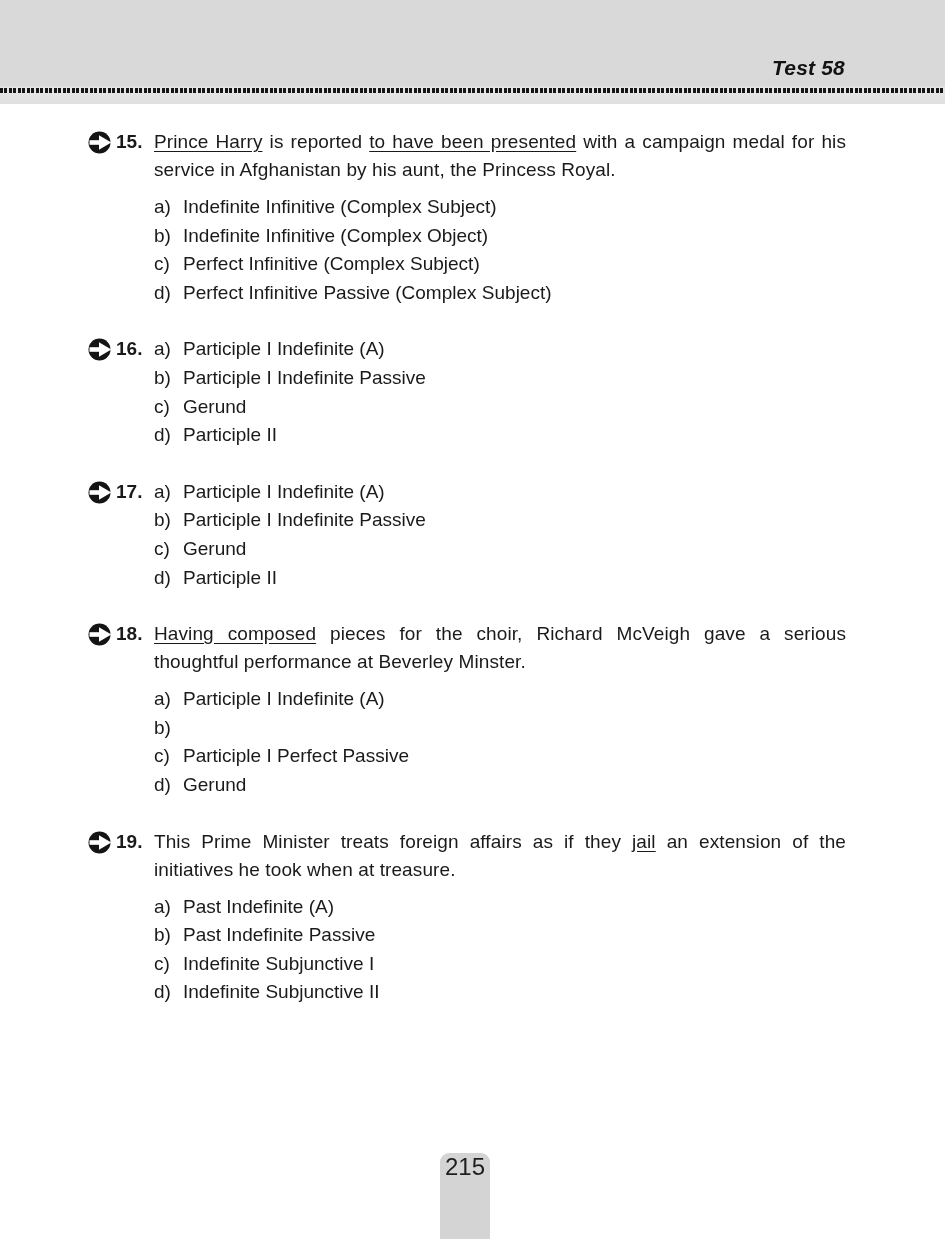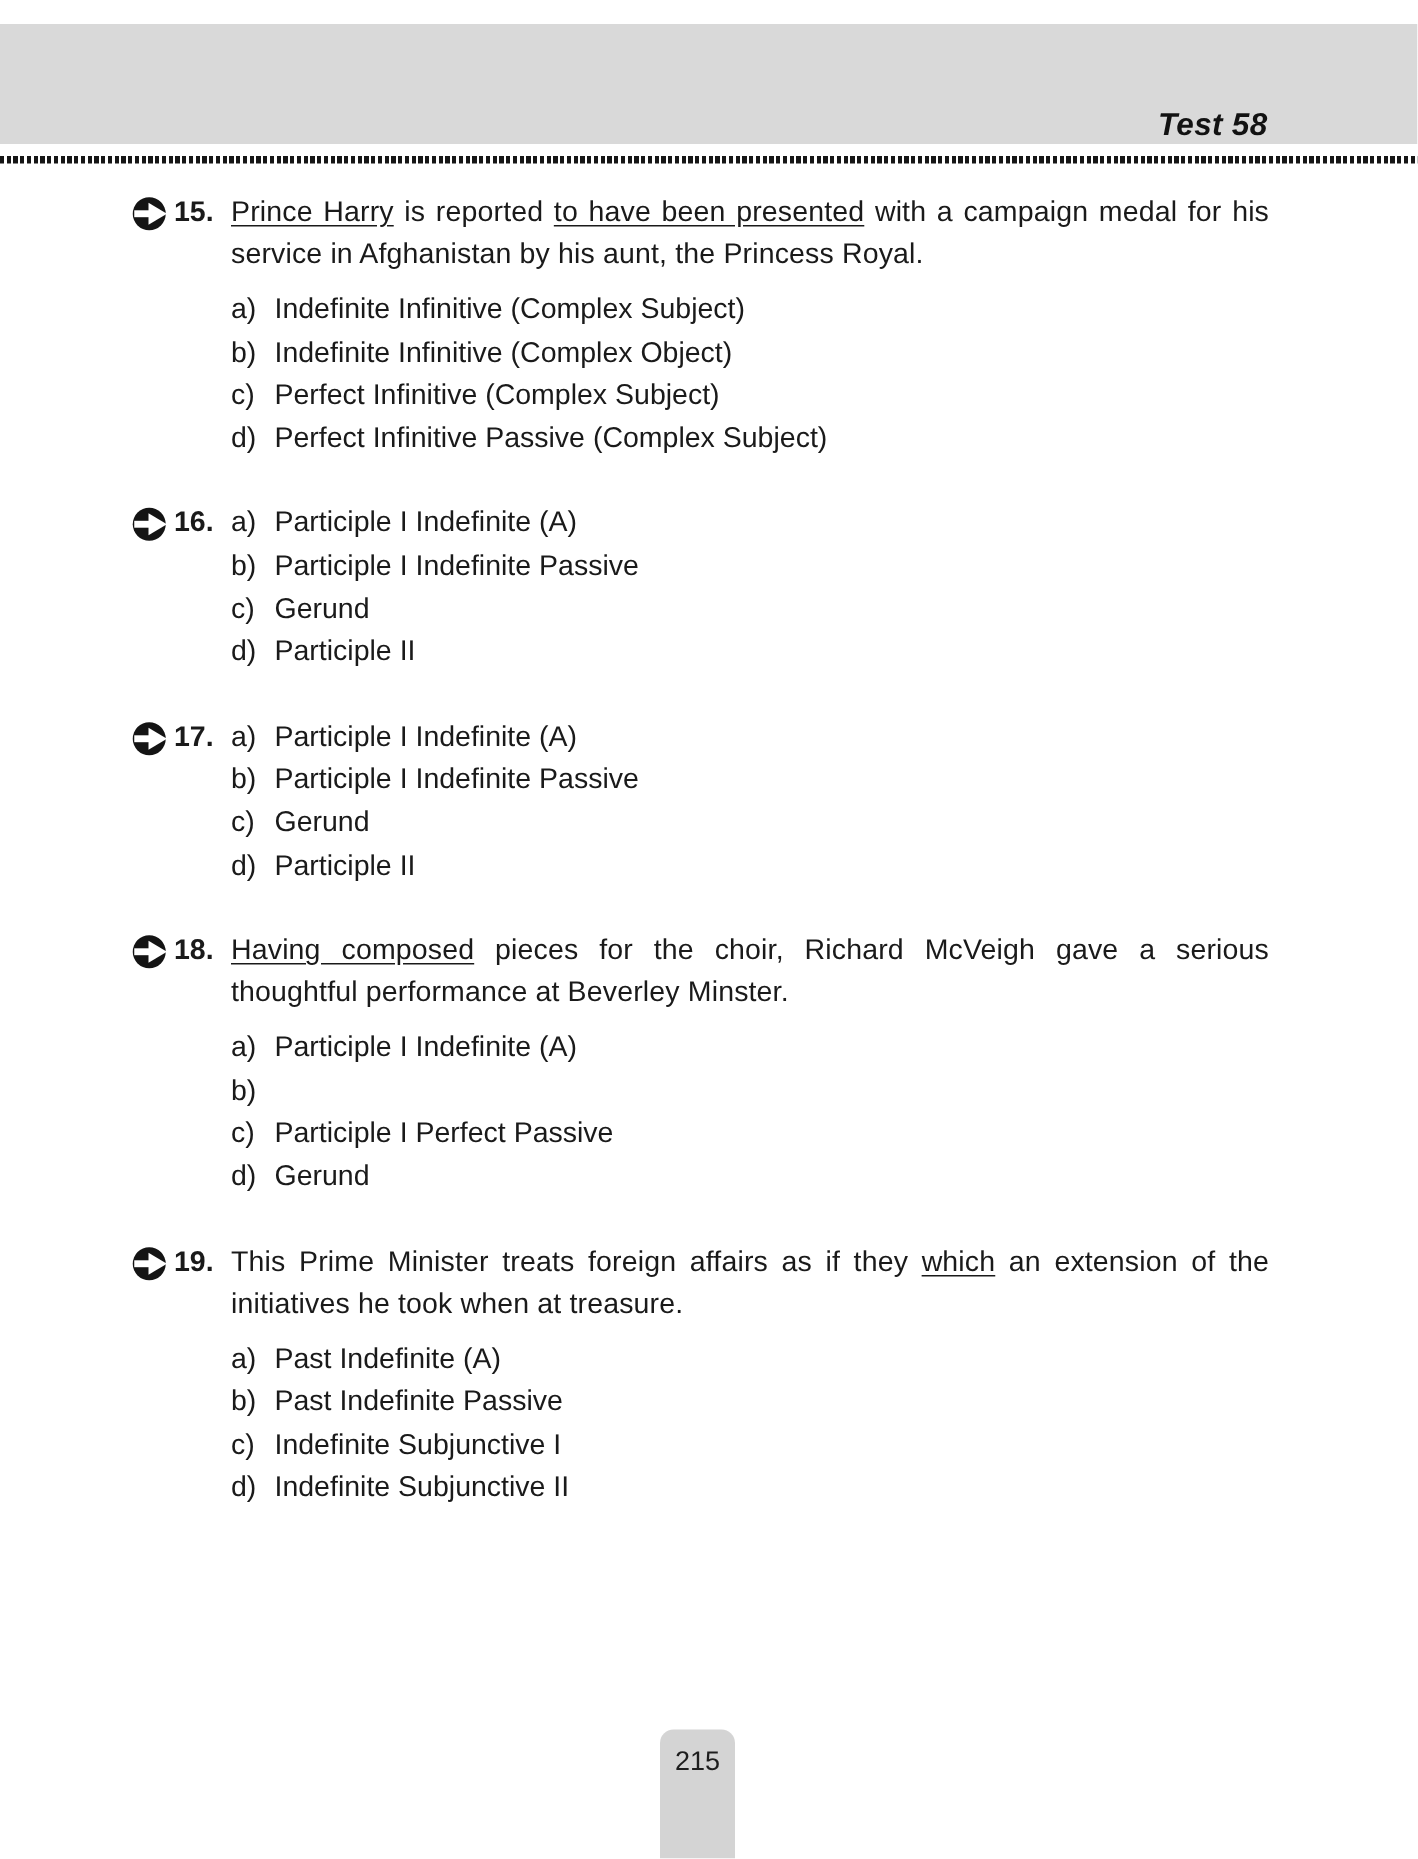--- a/index.html
+++ b/index.html
@@ -5,22 +5,22 @@
   * { margin: 0; padding: 0; box-sizing: border-box; }
   html, body { width: 945px; height: 1239px; }
   body {
     position: relative;
     background: #ffffff;
     overflow: hidden;
     font-family: "Liberation Sans", sans-serif;
     color: var(--text, #1a1a1a);
   }
   .band {
-    position: absolute; top: 16px; left: 0;
-    width: 945px; height: 80px;
+    position: absolute; top: 0; left: 0;
+    width: 945px; height: 104px;
     background: linear-gradient(to bottom,
       var(--band, #d9d9d9) 0px, var(--band, #d9d9d9) 86px,
       #e6e6e6 87px, #e0e0e0 104px);
   }
   .title {
     position: absolute; top: 56px; right: 100px;
     font-size: 21px; font-weight: bold; font-style: italic;
     color: #121212; letter-spacing: 0.2px;
   }
   .dotted-rule {
@@ -46,21 +46,21 @@
   .options { list-style: none; margin-top: 9px; }
   .options li { display: flex; font-size: 19px; line-height: 28.6px; }
   .letter { width: 29px; flex: none; }
   .page-tab {
     position: absolute; left: 440px; top: 1153px;
     width: 50px; height: 86px;
     background: var(--tab, #d4d4d4);
     border-radius: 9px 9px 0 0;
     text-align: center;
   }
-  .page-num { display: inline-block; margin-top: 11px; font-size: 18px; color: #1e1e1e; }
+  .page-num { display: inline-block; font-size: 24px; color: #1e1e1e; }
 </style>
 </head>
 <body>
 
 <div class="page">
   <header class="band">
     <span class="title">Test 58</span>
     <div class="dotted-rule"></div>
   </header>
 
@@ -170,21 +170,21 @@
           </li>
         </ul>
       </section>
       <section class="question">
         <span class="bullet"><svg width="24" height="23" viewBox="0 0 24 23" aria-hidden="true">
             <circle cx="11.5" cy="11.5" r="11" fill="currentColor"></circle>
             <rect x="1.5" y="9.2" width="12" height="4.6" fill="#fff"></rect>
             <path d="M11 4.2 L23.3 11.5 L11 18.8 Z" fill="#fff"></path>
           </svg></span>
         <span class="qnum">19.</span>
-        <p class="qtext"><span>This Prime Minister treats foreign affairs as if they </span><span class="bu">which</span><span> an extension of the initiatives he took when at treasure.</span></p>
+        <p class="qtext"><span>This Prime Minister treats foreign affairs as if they </span><span class="bu">jail</span><span> an extension of the initiatives he took when at treasure.</span></p>
         <ul class="options">
           <li>
             <span class="letter">a)</span>
             <span class="opt-text">Past Indefinite (A)</span>
           </li>
           <li>
             <span class="letter">b)</span>
             <span class="opt-text">Past Indefinite Passive</span>
           </li>
           <li>

